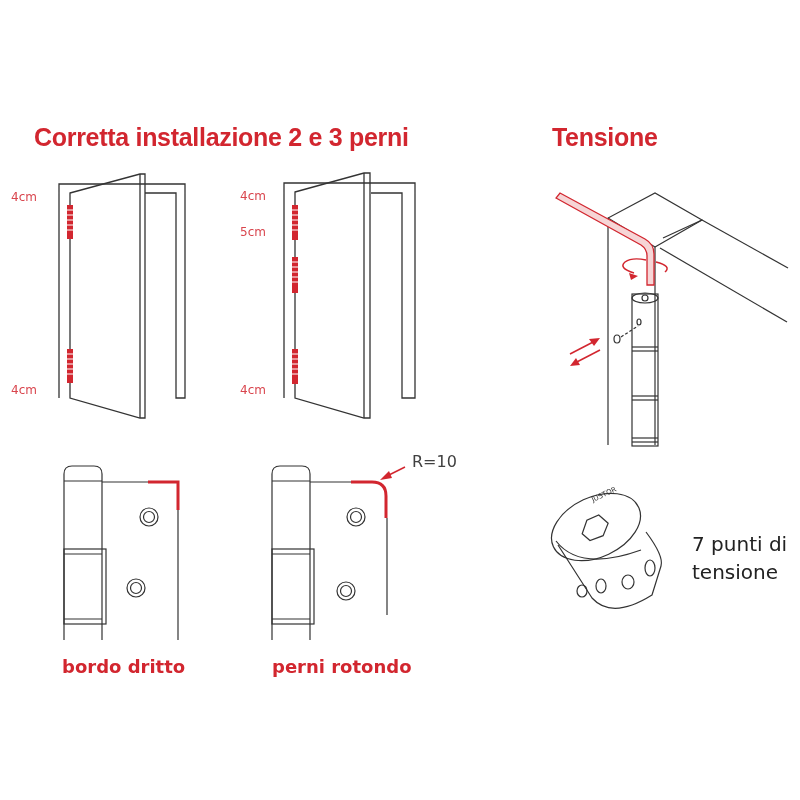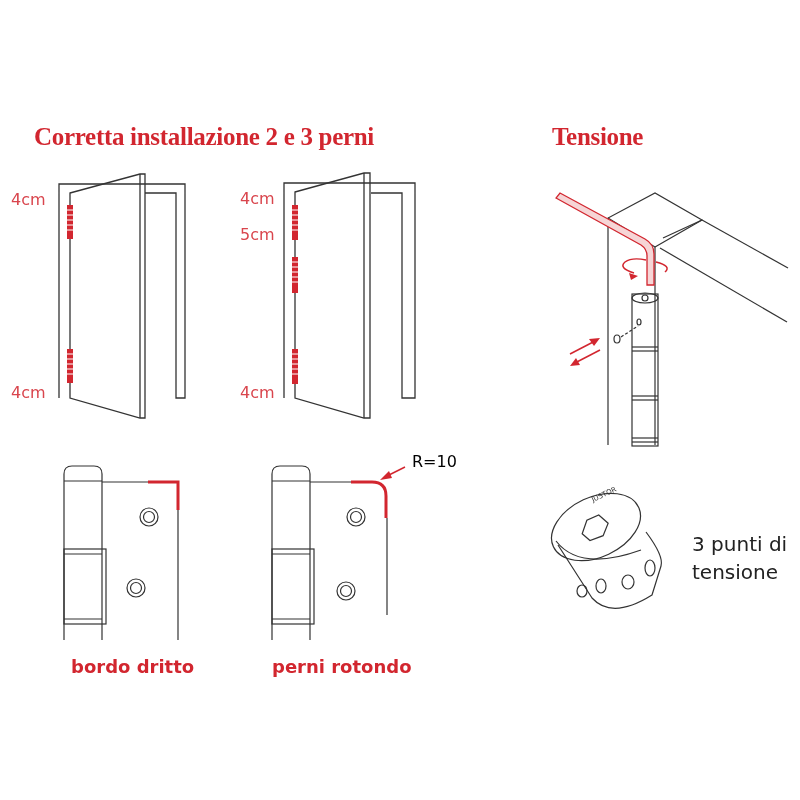--- a/index.html
+++ b/index.html
@@ -1,19 +1,19 @@
 <!DOCTYPE html>
 <html><head>
 <meta charset="utf-8">
 <style>
   html, body { margin:0; padding:0; background:#ffffff; }
   body { width:800px; height:800px; position:relative; overflow:hidden; font-family:"Liberation Sans", sans-serif; }
-  .title { position:absolute; color:#d2262f; font-weight:bold; font-size:25px; letter-spacing:-0.3px; font-family:Liberation Serif, serif; }
+  .title { position:absolute; color:#d2262f; font-weight:bold; font-size:25px; letter-spacing:-0.3px; font-family:Liberation Sans, sans-serif; }
   .label-red { position:absolute; color:#d2262f; font-weight:bold; font-size:18px; font-family:"DejaVu Sans", sans-serif; }
-  .dim { position:absolute; color:#d9454d; font-size:16px; font-family:"DejaVu Sans", sans-serif; }
+  .dim { position:absolute; color:#d9454d; font-size:12px; font-family:"DejaVu Sans", sans-serif; }
   .caption { position:absolute; color:#222; font-size:20px; line-height:28px; font-family:"DejaVu Sans", sans-serif; }
   svg { position:absolute; left:0; top:0; }
 </style>
 </head>
 <body>
 
 <div class="title" style="left:34px;top:123px;">Corretta installazione 2 e 3 perni</div>
 <div class="title" style="left:552px;top:123px;">Tensione</div>
 
 <svg width="800" height="800" viewBox="0 0 800 800">
@@ -149,21 +149,21 @@
   </g>
   <text x="593" y="502" font-size="7" fill="#333" font-family="DejaVu Sans, sans-serif" transform="rotate(-25 593 502)">JUSTOR</text>
 </svg>
 
 <div class="dim" style="left:11px;top:190px;">4cm</div>
 <div class="dim" style="left:11px;top:383px;">4cm</div>
 <div class="dim" style="left:240px;top:189px;">4cm</div>
 <div class="dim" style="left:240px;top:225px;">5cm</div>
 <div class="dim" style="left:240px;top:383px;">4cm</div>
 
-<div class="dim" style="left:412px;top:452px;font-size:16px;color:#000000;">R=10</div>
+<div class="dim" style="left:412px;top:452px;font-size:16px;color:#404040;">R=10</div>
 
-<div class="label-red" style="left:62px;top:656px;margin-left:9px;">bordo dritto</div>
+<div class="label-red" style="left:62px;top:656px;">bordo dritto</div>
 <div class="label-red" style="left:272px;top:656px;">perni rotondo</div>
 
 <div class="caption" style="left:692px;top:530px;">
-  <div>3 punti di</div>
+  <div>7 punti di</div>
   <div>tensione</div>
 </div>
 
 </body></html>

